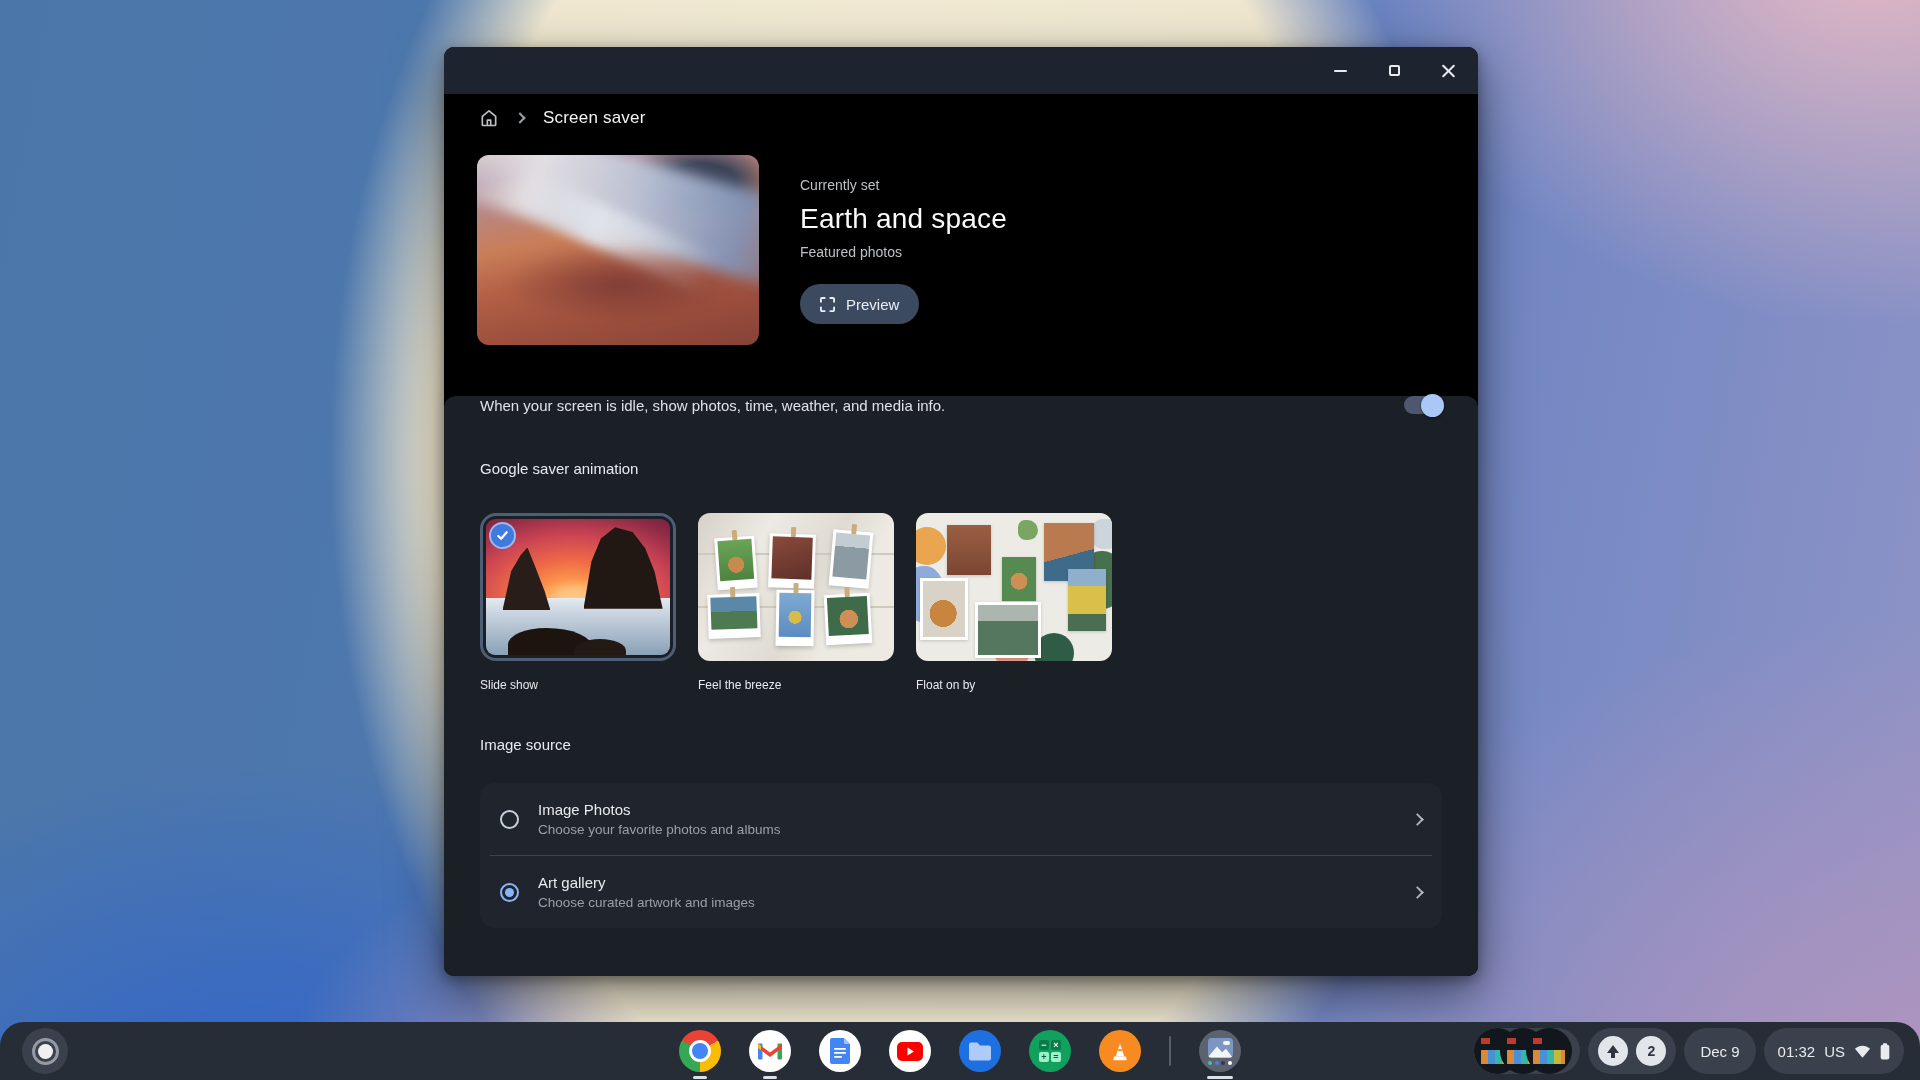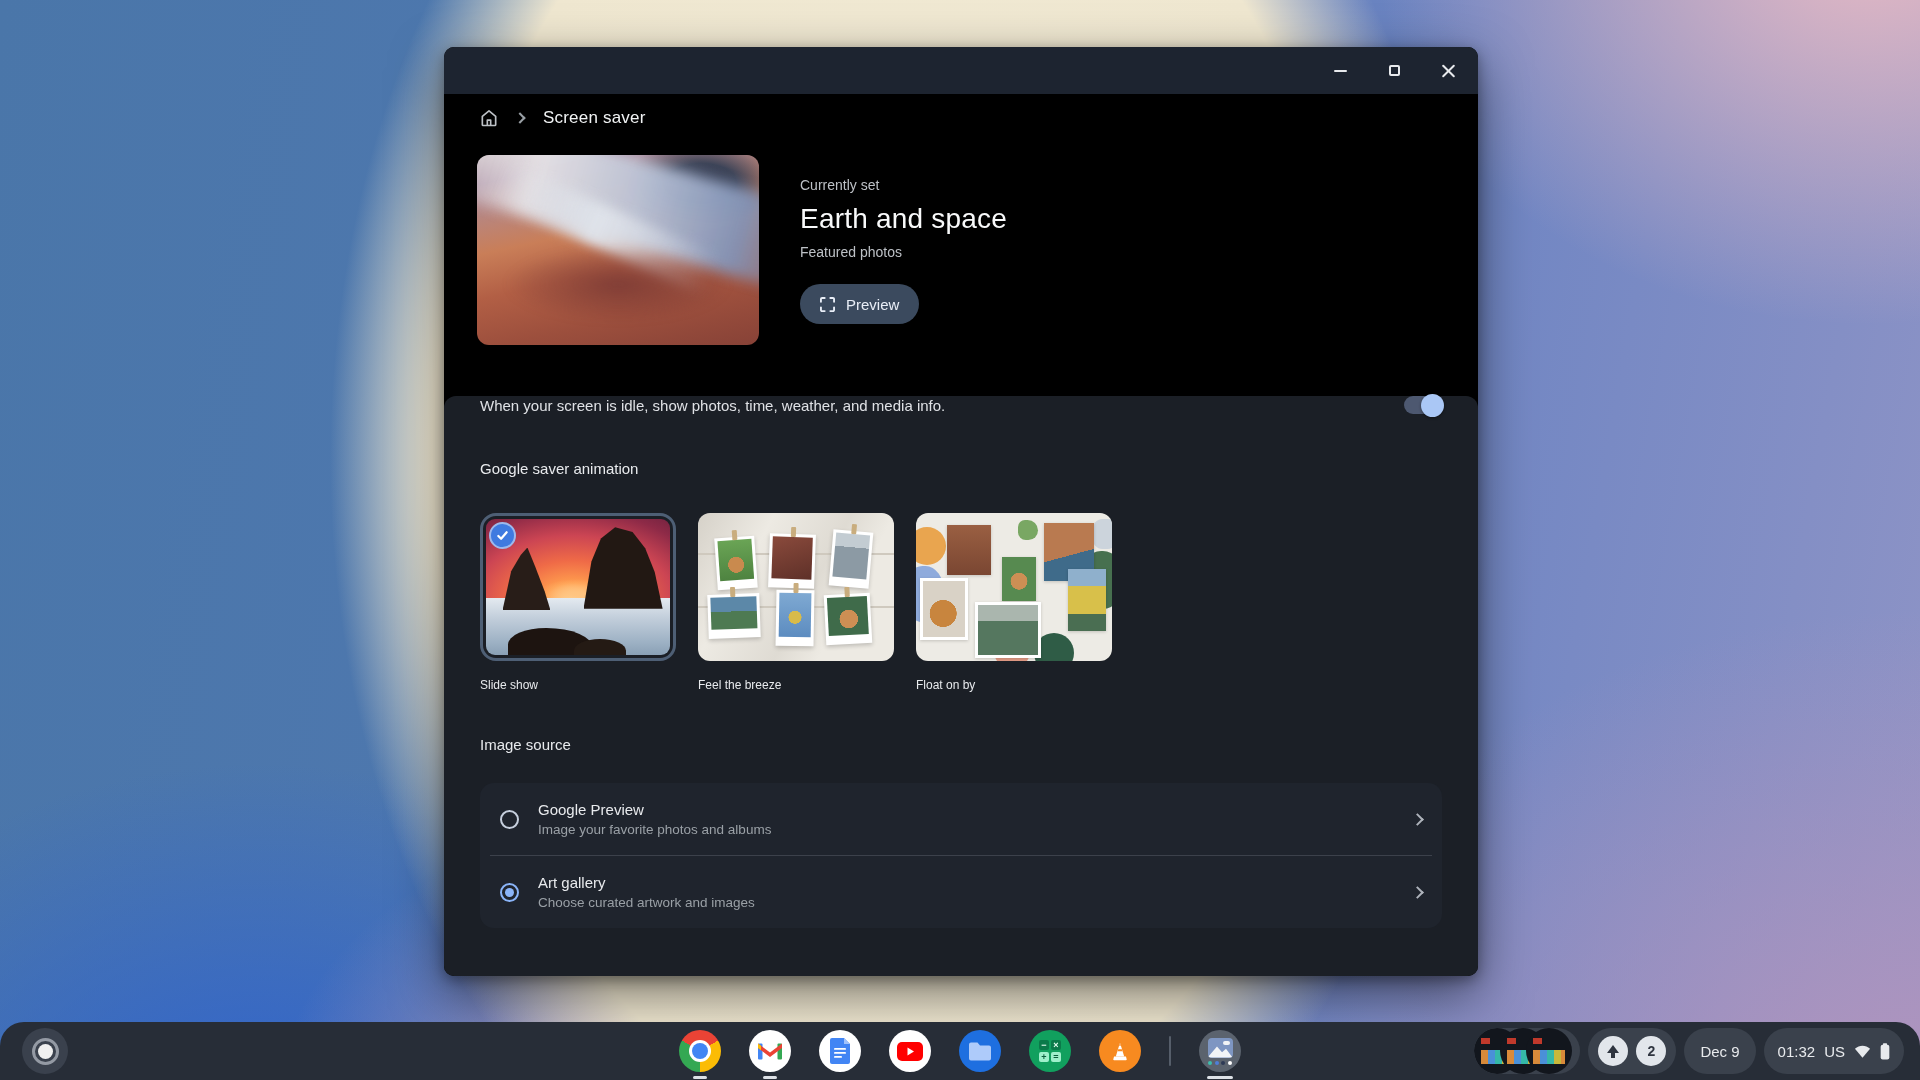--- a/index.html
+++ b/index.html
@@ -328,22 +328,22 @@
       <div class="card-label">Slide show</div>
       <div class="card-label">Feel the breeze</div>
       <div class="card-label">Float on by</div>
     </div>
 
     <div class="section-heading src-heading">Image source</div>
     <div class="rows-card">
       <div class="src-row">
         <span class="radio"></span>
         <span>
-          <div class="src-title">Google Preview</div>
-          <div class="src-desc">Image your favorite photos and albums</div>
+          <div class="src-title">Image Photos</div>
+          <div class="src-desc">Choose your favorite photos and albums</div>
         </span>
         <span class="row-chev"></span>
       </div>
       <div class="row-divider"></div>
       <div class="src-row">
         <span class="radio on"></span>
         <span>
           <div class="src-title">Art gallery</div>
           <div class="src-desc">Choose curated artwork and images</div>
         </span>

